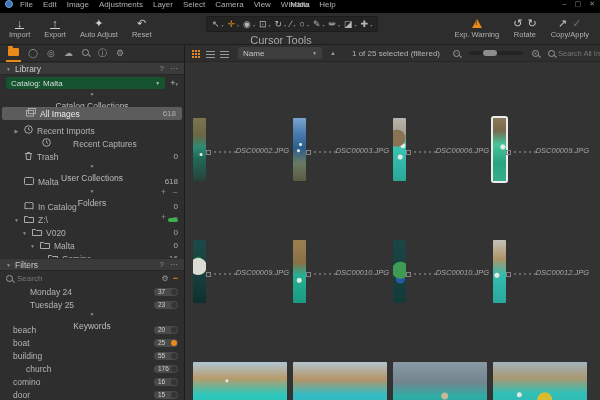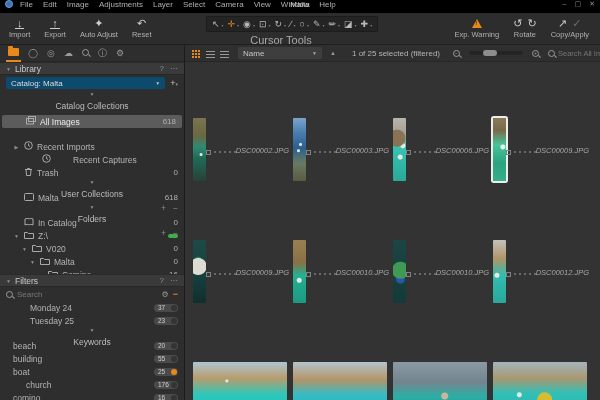--- a/index.html
+++ b/index.html
@@ -56,28 +56,28 @@
     background:#e8891a;border-radius:1px 1px 0 0;}
   .loupe-ico{display:inline-block;width:7px;height:7px;border:1px solid #9a9a9a;
     border-radius:50%;position:relative;font-size:5px;line-height:5px;text-align:center;color:#9a9a9a;}
   .loupe-ico::after{content:"";position:absolute;width:3px;height:1px;background:#9a9a9a;
     right:-3px;bottom:-1px;transform:rotate(45deg);}
   .phead{height:13px;display:flex;align-items:center;gap:4px;background:#3a3a3a;
     border-top:1px solid #2b2b2b;border-bottom:1px solid #272727;padding:0 6px;color:#cacaca;}
   .phead .hr{margin-left:auto;display:flex;gap:6px;color:#8e8e8e;font-size:8px;}
   .caret{font-size:5px;color:#8e8e8e;}
   .catalogrow{height:16px;display:flex;align-items:center;gap:5px;padding:0 6px;}
-  .cselect{flex:1;height:12px;background:#0c4a6e;border-radius:2px;display:flex;
+  .cselect{flex:1;height:12px;background:#14532d;border-radius:2px;display:flex;
     align-items:center;padding:0 5px;color:#dcdcdc;font-size:8px;}
   .cselect .caret{margin-left:auto;color:#bdbdbd;}
   .addbtn{color:#c0c0c0;font-size:9px;}
   .shead{height:12px;display:flex;align-items:center;gap:4px;padding:0 6px;color:#bdbdbd;flex-direction:column;}
   .shead .hr{margin-left:auto;display:flex;gap:7px;color:#8e8e8e;}
   .srow{height:13px;display:flex;align-items:center;gap:4px;padding:0 6px 0 13px;color:#b4b4b4;}
-  .srow.selected{background:#5c5c5c;border-radius:2px;margin:12px 2px;padding-left:11px;color:#ececec;}
+  .srow.selected{background:#5c5c5c;border-radius:2px;margin:4px 2px;padding-left:11px;color:#ececec;}
   .srow .cnt{margin-left:auto;font-size:8px;color:#b0b0b0;}
   .srow svg{flex:none;}
   .disc{width:7px;font-size:5px;color:#8e8e8e;text-align:center;flex:none;}
   .gbadge{margin-left:auto;width:10px;height:4px;border-radius:2px;background:#3db04b;}
   .pill{margin-left:auto;width:24px;height:8px;background:#4a4a4a;border-radius:4px;
     display:flex;align-items:center;justify-content:space-between;padding:0 1px 0 4px;
     font-size:6.5px;color:#d0d0d0;line-height:8px;}
   .knob{width:6px;height:6px;border-radius:50%;background:#343434;}
   .knob.on{background:#e8891a;}
   .fsearch{height:14px;display:flex;align-items:center;gap:4px;padding:0 6px;}
@@ -381,31 +381,31 @@
     </div>
     <div id="kw-list" class="kwlist">
         <div class="srow" style="padding-left: 13px;">
           <span>beach</span>
           <span class="pill">
             <span>20</span>
             <span class="knob"></span>
           </span>
         </div>
         <div class="srow" style="padding-left: 13px;">
-          <span>building</span>
-          <span class="pill">
-            <span>55</span>
-            <span class="knob"></span>
-          </span>
-        </div>
-        <div class="srow" style="padding-left: 13px;">
           <span>boat</span>
           <span class="pill">
             <span>25</span>
             <span class="knob on"></span>
+          </span>
+        </div>
+        <div class="srow" style="padding-left: 13px;">
+          <span>building</span>
+          <span class="pill">
+            <span>55</span>
+            <span class="knob"></span>
           </span>
         </div>
         <div class="srow" style="padding-left: 26px;">
           <span>church</span>
           <span class="pill">
             <span>176</span>
             <span class="knob"></span>
           </span>
         </div>
         <div class="srow" style="padding-left: 13px;">

